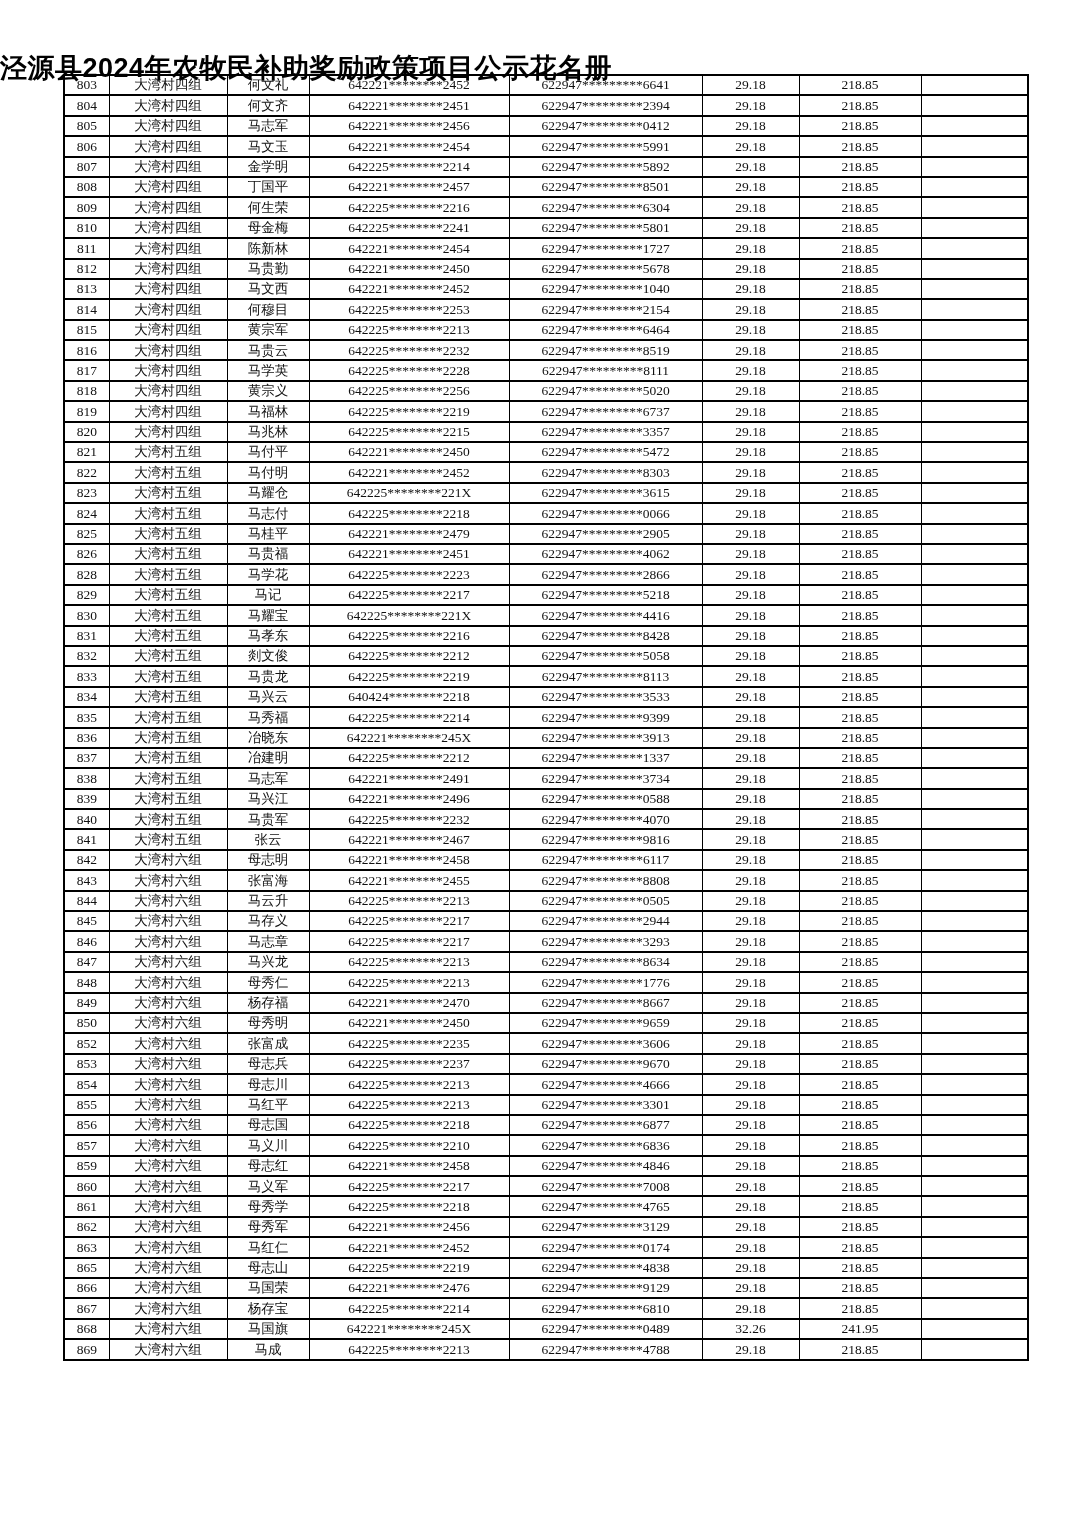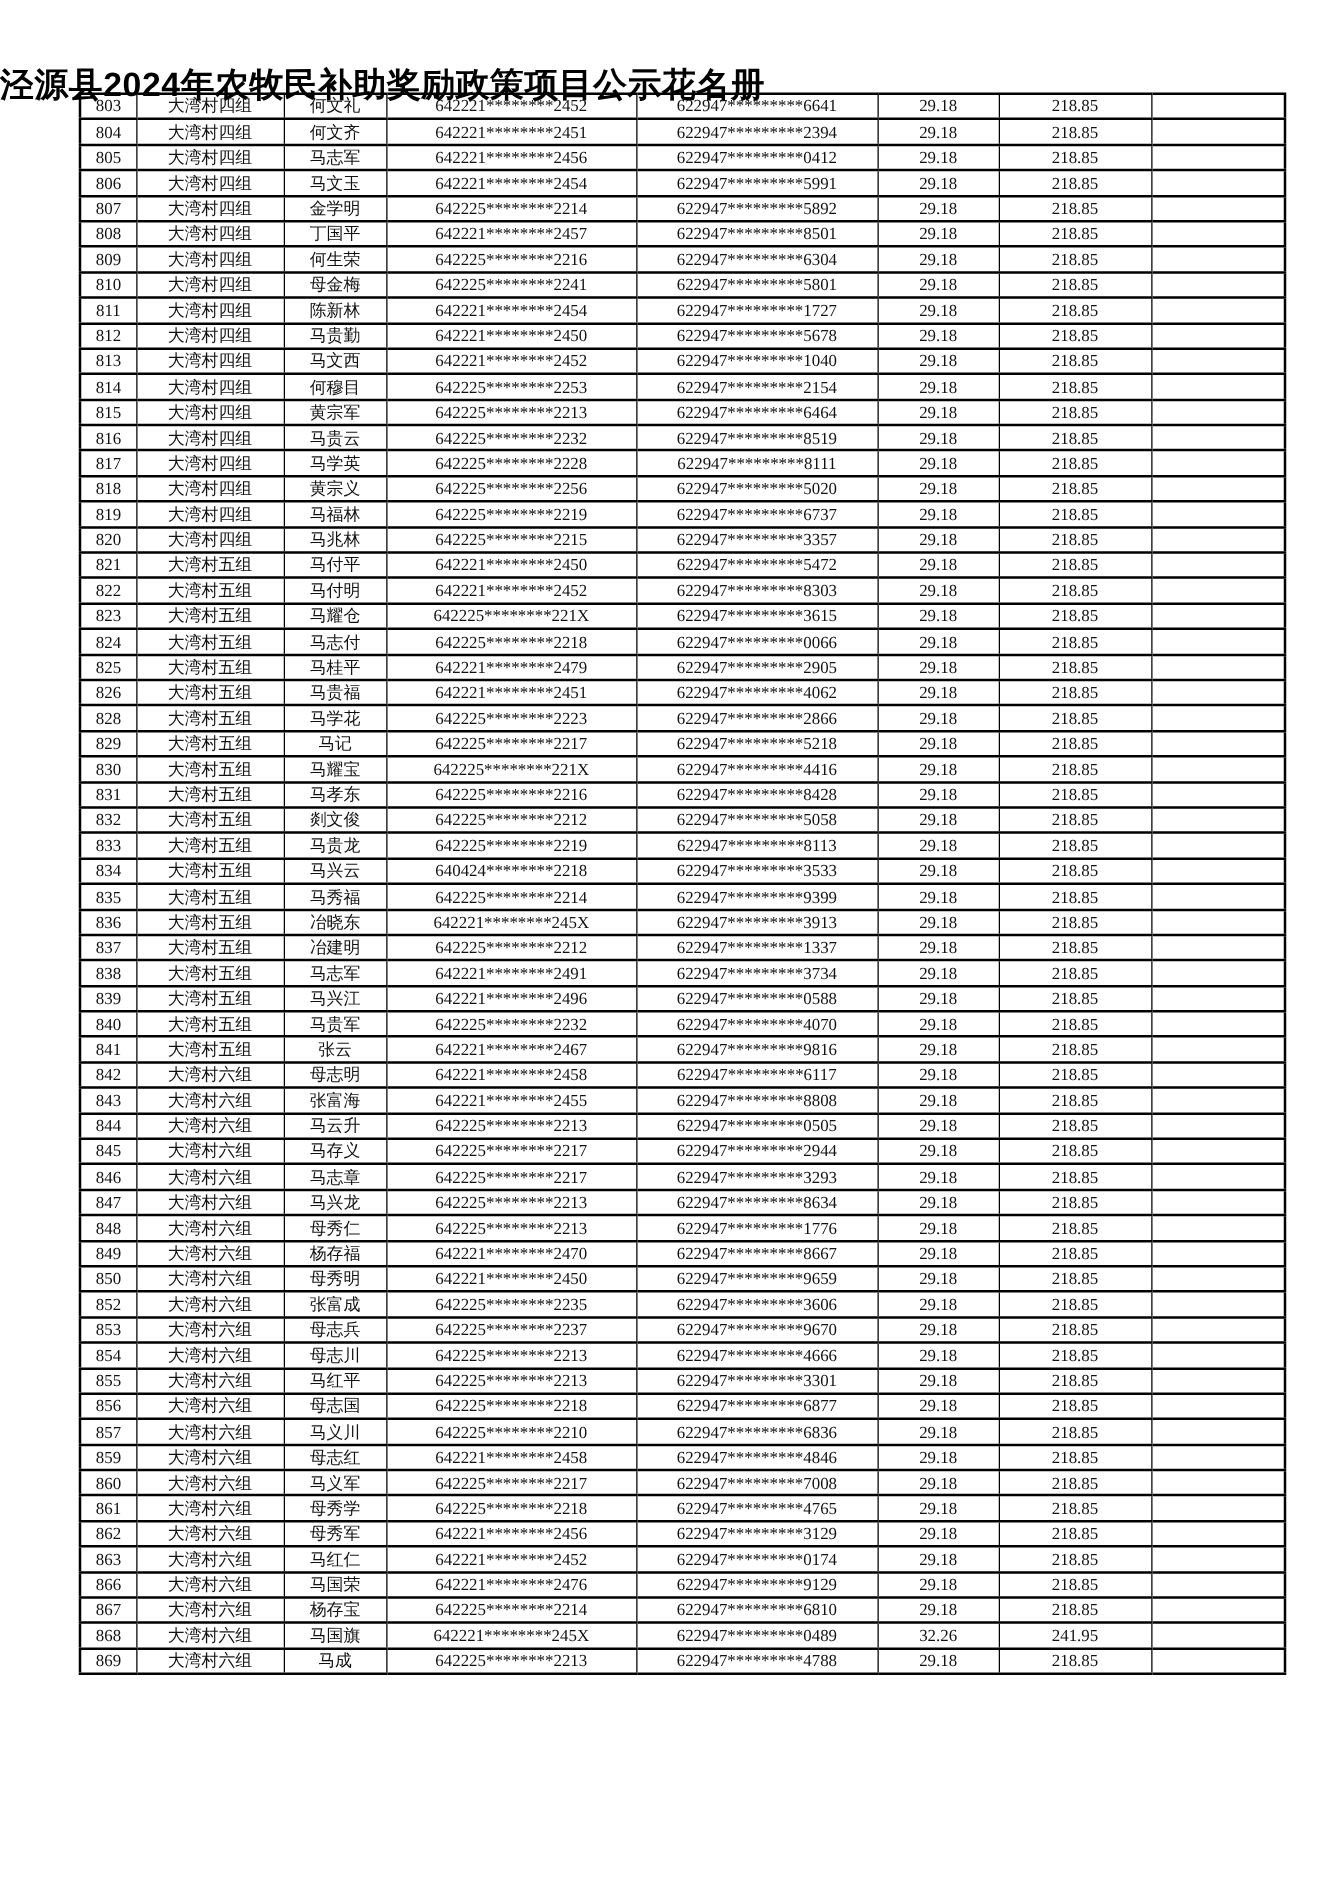--- a/index.html
+++ b/index.html
@@ -658,20 +658,30 @@
           <td>863</td>
           <td>大湾村六组</td>
           <td>马红仁</td>
           <td>642221********2452</td>
           <td>622947*********0174</td>
           <td>29.18</td>
           <td>218.85</td>
           <td></td>
         </tr>
         <tr>
+          <td>865</td>
+          <td>大湾村六组</td>
+          <td>母志山</td>
+          <td>642225********2219</td>
+          <td>622947*********4838</td>
+          <td>29.18</td>
+          <td>218.85</td>
+          <td></td>
+        </tr>
+        <tr>
           <td>866</td>
           <td>大湾村六组</td>
           <td>马国荣</td>
           <td>642221********2476</td>
           <td>622947*********9129</td>
           <td>29.18</td>
           <td>218.85</td>
           <td></td>
         </tr>
         <tr>

